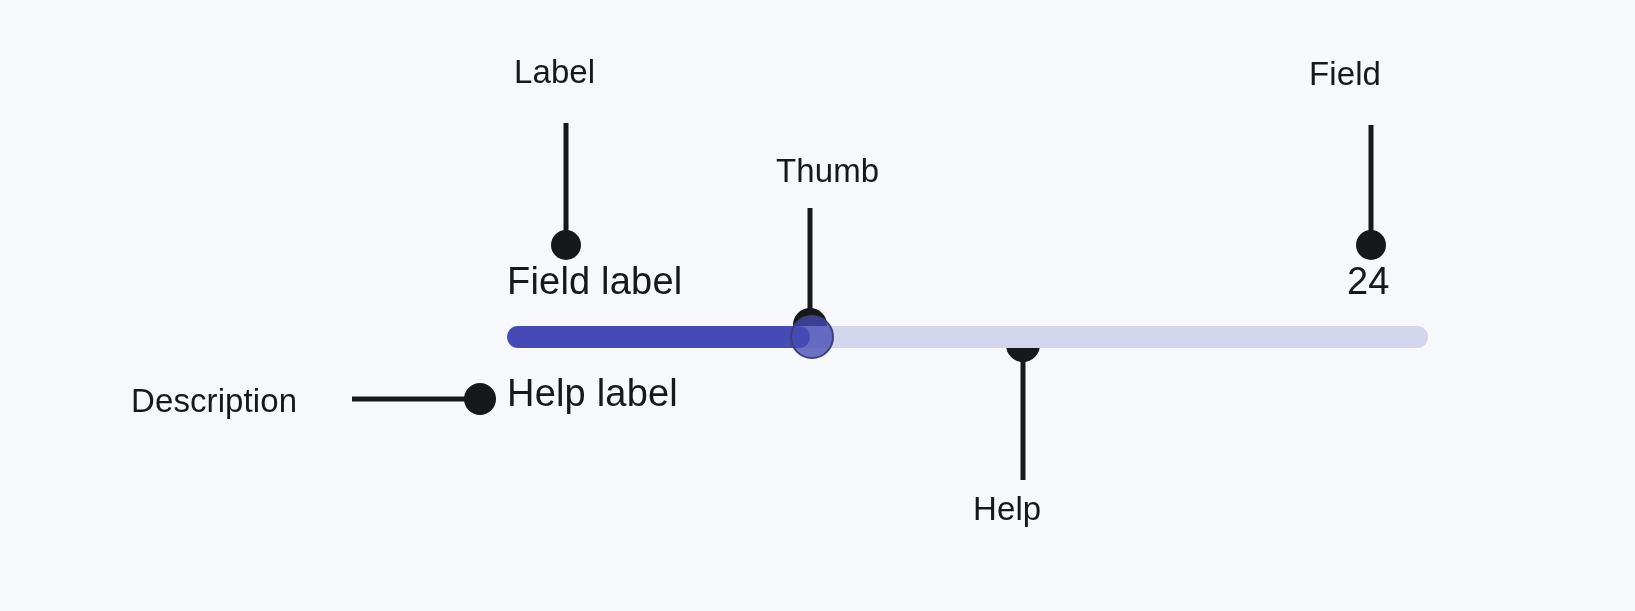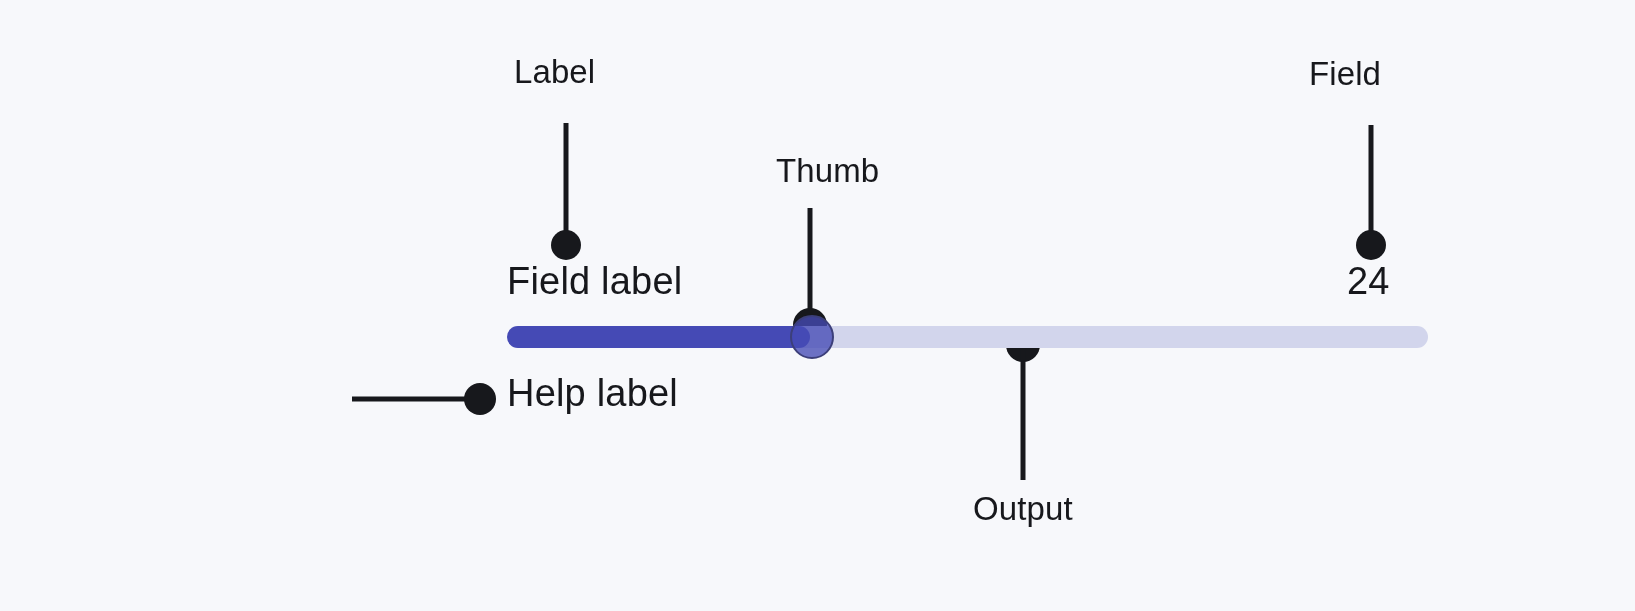--- a/index.html
+++ b/index.html
@@ -158,22 +158,23 @@
     <line x1="352" y1="399" x2="468" y2="399" stroke="#17181c" stroke-width="5"></line>
     <circle cx="480" cy="399" r="16" fill="#17181c"></circle>
   </svg>
 
   <div class="callout-label" id="callout-label-label">Label</div>
 
   <div class="callout-label" id="callout-label-thumb">Thumb</div>
 
   <div class="callout-label" id="callout-label-output">Field</div>
 
-  <div class="callout-label" id="callout-label-track">Output</div>
+  <div class="callout-label" id="callout-label-track">Help</div>
 
+  <div class="callout-label" id="callout-label-description">Description</div>
 
   <div id="slider-component">
 
     <div id="field-label">Field label</div>
 
     <div id="output-value">24</div>
 
     <div id="slider-control">
       <div id="slider-track">
         <div id="slider-track-fill"></div>

